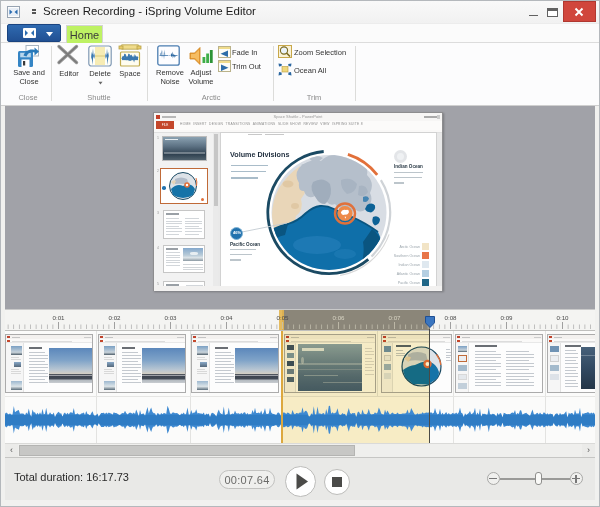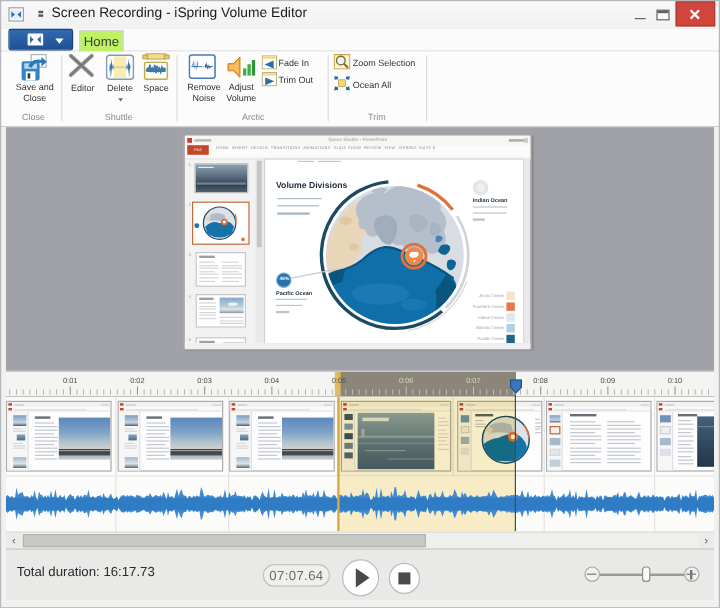--- a/index.html
+++ b/index.html
@@ -656,21 +656,21 @@
 <svg class="a" style="left:425px;top:316px" width="10" height="12" viewBox="0 0 10 12">
     <path d="M0.5,0.5 L9.5,0.5 L9.5,6.8 L5,11.5 L0.5,6.8 z" fill="#3a76c0" stroke="#1f4f94" stroke-width="1"></path>
   </svg>
 <div class="a" style="left:0;top:443px;width:600px;height:14px;background:#f1f1ef"></div>
 <div class="a" style="left:5px;top:443px;width:590px;height:14px;background:#efefed;border-top:1px solid #dadad8"></div>
 <div class="a" style="left:5px;top:444px;width:13px;height:13px;background:#ebebe9;color:#555;font-size:9px;text-align:center;line-height:12px">‹</div>
 <div class="a" style="left:582px;top:444px;width:13px;height:13px;background:#ebebe9;color:#555;font-size:9px;text-align:center;line-height:12px">›</div>
 <div class="a" style="left:19px;top:445px;width:336px;height:11px;background:#c7c7c5;border:1px solid #b4b4b2"></div>
 <div class="a" style="left:0;top:457px;width:600px;height:43px;background:#e9e9e7;border-top:1px solid #c6c6c4"></div>
 <div class="a" style="left:14px;top:471px;font-size:11px;color:#2a2a2a">Total duration: 16:17.73</div>
-<div class="a" style="left:219px;top:470px;width:56px;height:19px;background:#efefed;border:1px solid #c2c2c0;border-radius:9.5px;font-size:11px;color:#6b6b69;text-align:center;line-height:18px;letter-spacing:0.3px">07:07.64</div>
+<div class="a" style="left:219px;top:470px;width:56px;height:19px;background:#efefed;border:1px solid #c2c2c0;border-radius:9.5px;font-size:11px;color:#6b6b69;text-align:center;line-height:18px;letter-spacing:0.3px">00:07.64</div>
 <div class="a" style="left:285px;top:466px;width:31px;height:31px;background:#fefefe;border:1px solid #bcbcba;border-radius:50%"></div>
 <svg class="a" style="left:285px;top:466px" width="31" height="31" viewBox="0 0 31 31">
     <path d="M11.5,7.5 L23,15.5 L11.5,23.5 z" fill="#4a4a48"></path>
   </svg>
 <div class="a" style="left:324px;top:469px;width:26px;height:26px;background:#fefefe;border:1px solid #bcbcba;border-radius:50%"></div>
 <div class="a" style="left:332px;top:477px;width:10px;height:10px;background:#4a4a48"></div>
 <div class="a" style="left:486.5px;top:472px;width:13px;height:13px;border:1px solid #a8a8a6;border-radius:50%;background:#f0f0ee"></div>
 <div class="a" style="left:489px;top:477.7px;width:8px;height:1.6px;background:#777"></div>
 <div class="a" style="left:500px;top:478px;width:70px;height:1.5px;background:#9a9a98"></div>
 <div class="a" style="left:534.5px;top:471.5px;width:7px;height:13.5px;background:#fafaf8;border:1px solid #8e8e8c;border-radius:3px"></div>

